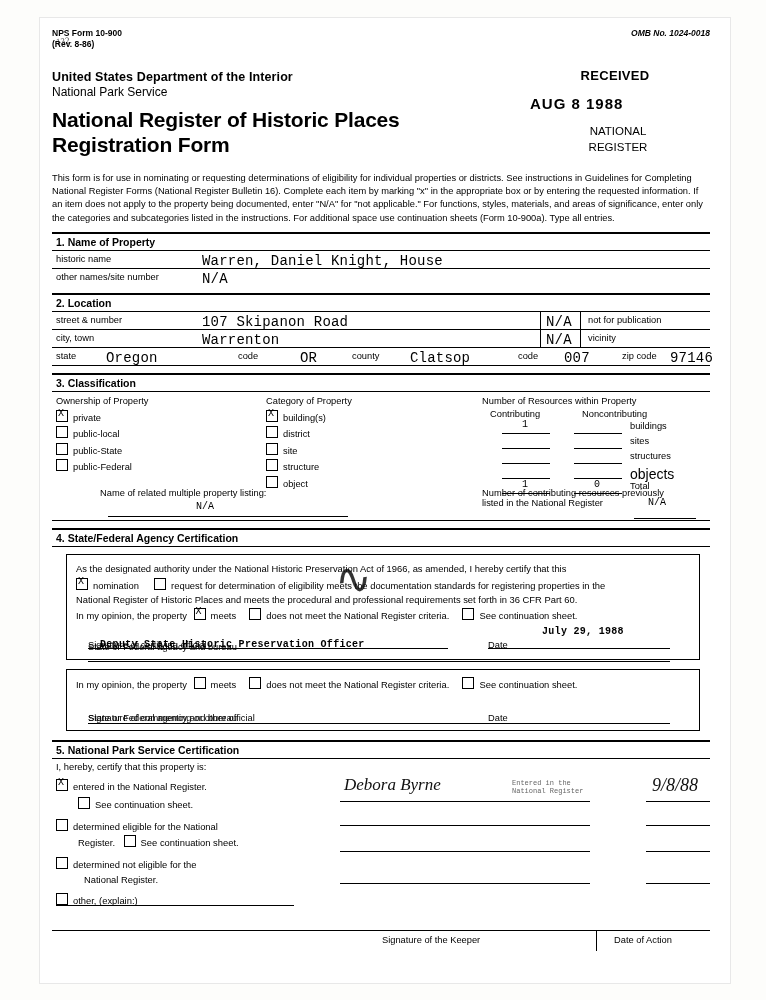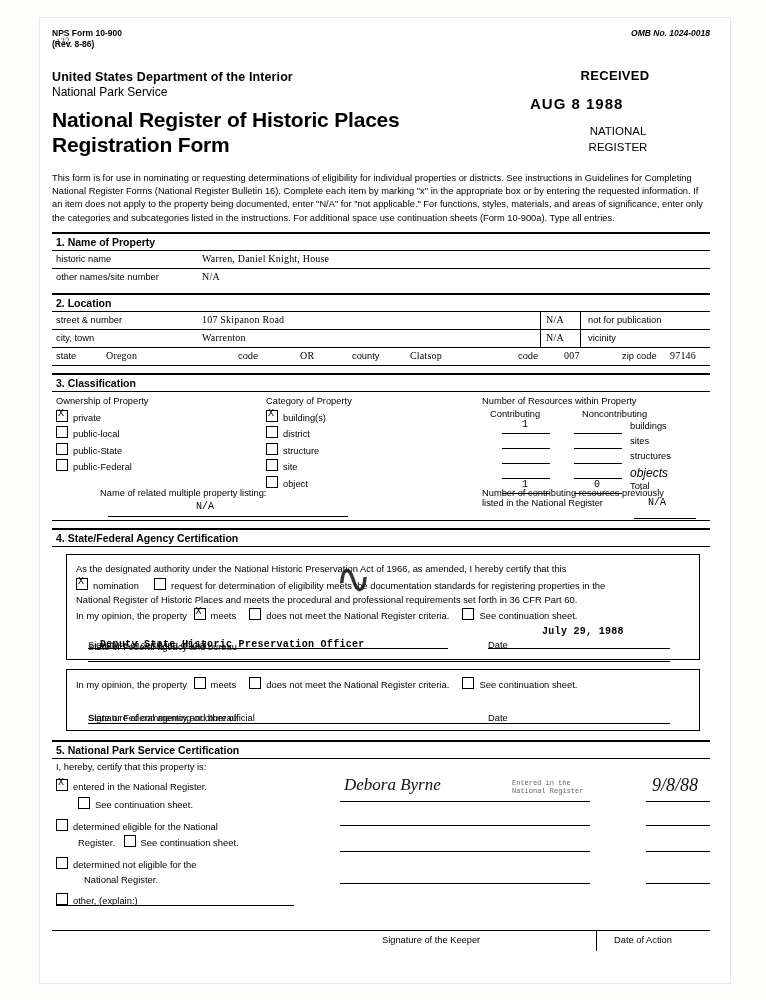--- a/index.html
+++ b/index.html
@@ -97,22 +97,22 @@
     position: relative;
     border-bottom: 1px solid #000;
     height: 17px;
     font-size: 9.3px;
   }
   .row .lbl {
     position: absolute; left: 4px; top: 3px; font-size: 9.3px;
   }
   .row .val {
     position: absolute; top: 2px;
-    font-family: Liberation Serif, serif;
-    font-size: 10px;
+    font-family: Liberation Mono, monospace;
+    font-size: 14px;
     letter-spacing: .2px;
   }
   .row .lbl2 {
     position: absolute; top: 3px; font-size: 9.3px;
   }
   .vline {
     position: absolute; top: 0; bottom: 0; width: 0; border-left: 1px solid #000;
   }
 
   
@@ -274,22 +274,22 @@
             <div class="opt"><span class="cb"></span><span>public-State</span></div>
             <div class="opt"><span class="cb"></span><span>public-Federal</span></div>
           </div>
         </div>
 
         <div style="position:absolute; left:214px; top:4px; width:200px;">
           <div class="col-h">Category of Property</div>
           <div style="margin-top:4px;">
             <div class="opt"><span class="cb x"></span><span>building(s)</span></div>
             <div class="opt"><span class="cb"></span><span>district</span></div>
+            <div class="opt"><span class="cb"></span><span>site</span></div>
             <div class="opt"><span class="cb"></span><span>structure</span></div>
-            <div class="opt"><span class="cb"></span><span>site</span></div>
             <div class="opt"><span class="cb"></span><span>object</span></div>
           </div>
         </div>
 
         <div style="position:absolute; left:430px; top:4px; width:230px;">
           <div class="col-h">Number of Resources within Property</div>
           <div style="position:relative; margin-top:3px; font-size:9.3px;">
             <span style="position:absolute; left:8px;">Contributing</span>
             <span style="position:absolute; left:100px;">Noncontributing</span>
           </div>
@@ -313,21 +313,21 @@
               <span class="mono" style="position:absolute;left:40px;top:-3px;"></span>
               <span class="ul-blank" style="position:absolute;left:92px;width:48px;"></span>
               <span class="mono" style="position:absolute;left:112px;top:-3px;"></span>
               <span style="position:absolute;left:148px;top:-1px;font-size:9.3px;">structures</span>
             </div>
             <div style="position:relative; height:15px;">
               <span class="ul-blank" style="position:absolute;left:20px;width:48px;"></span>
               <span class="mono" style="position:absolute;left:40px;top:-3px;"></span>
               <span class="ul-blank" style="position:absolute;left:92px;width:48px;"></span>
               <span class="mono" style="position:absolute;left:112px;top:-3px;"></span>
-              <span style="position:absolute;left:148px;top:-1px;font-size:12px;font-style:italic;">objects</span>
+              <span style="position:absolute;left:148px;top:-1px;font-size:14px;">objects</span>
             </div>
             <div style="position:relative; height:15px;">
               <span class="ul-blank" style="position:absolute;left:20px;width:48px;"></span>
               <span class="mono" style="position:absolute;left:40px;top:-3px;">1</span>
               <span class="ul-blank" style="position:absolute;left:92px;width:48px;"></span>
               <span class="mono" style="position:absolute;left:112px;top:-3px;">0</span>
               <span style="position:absolute;left:148px;top:-1px;font-size:9.3px;">Total</span>
             </div>
           </div>
         </div>

